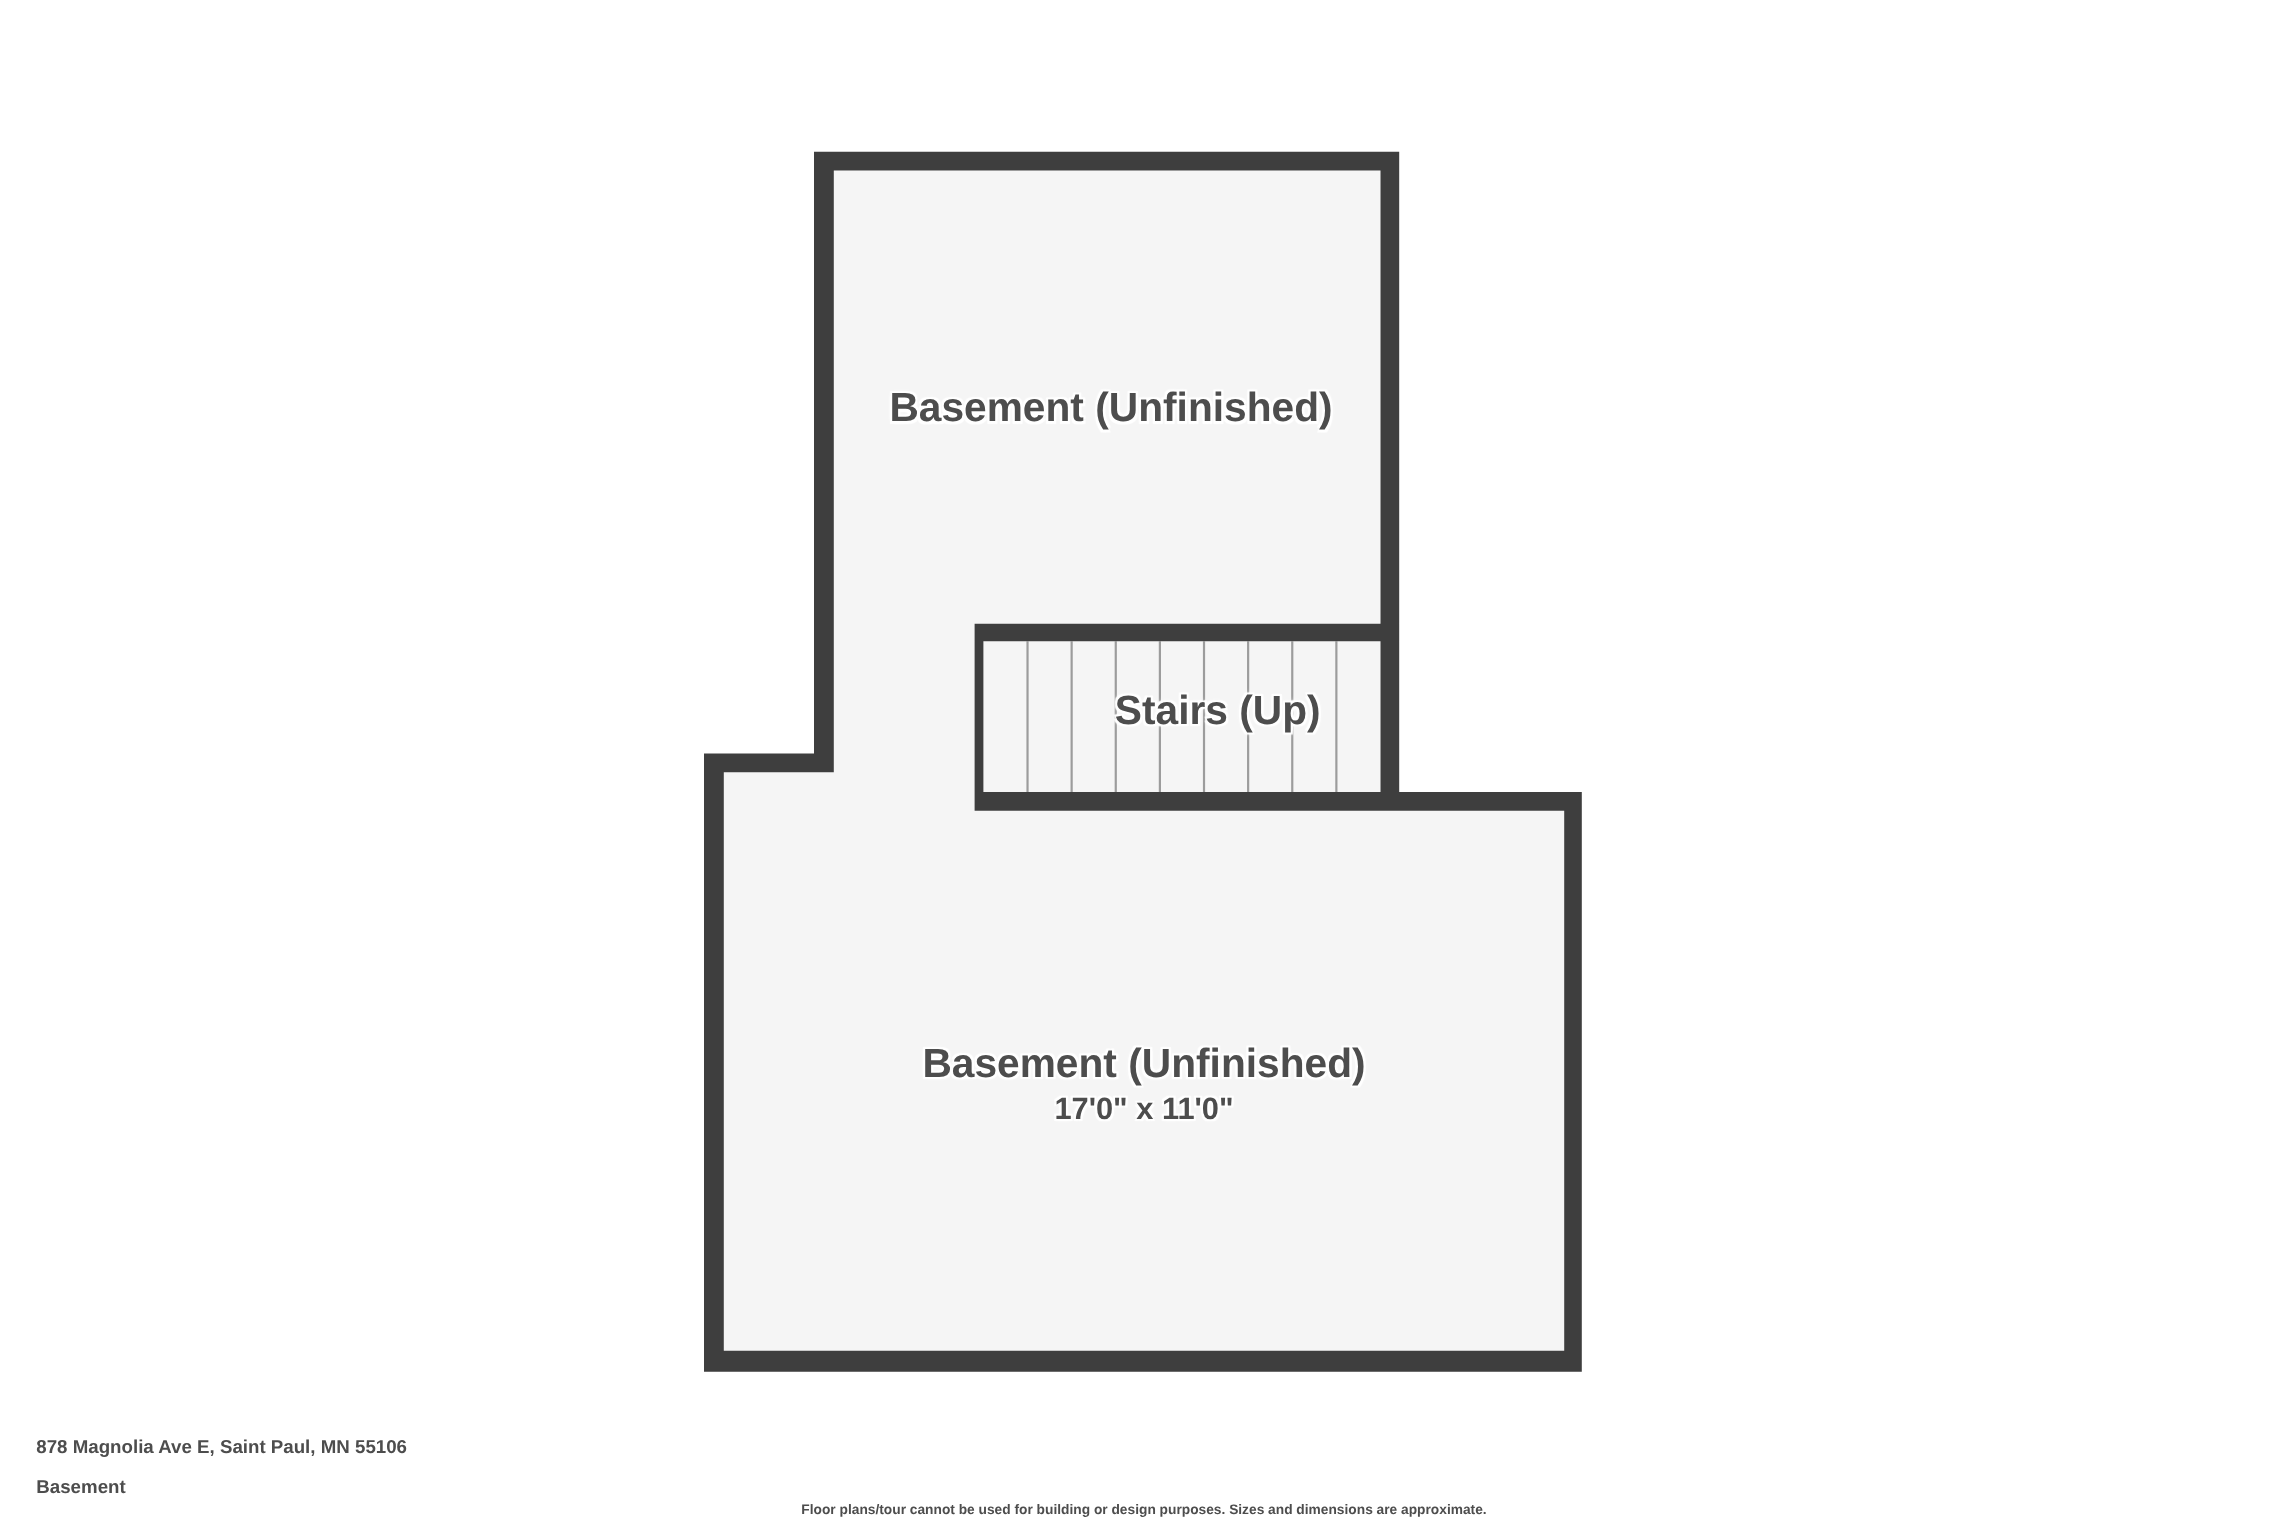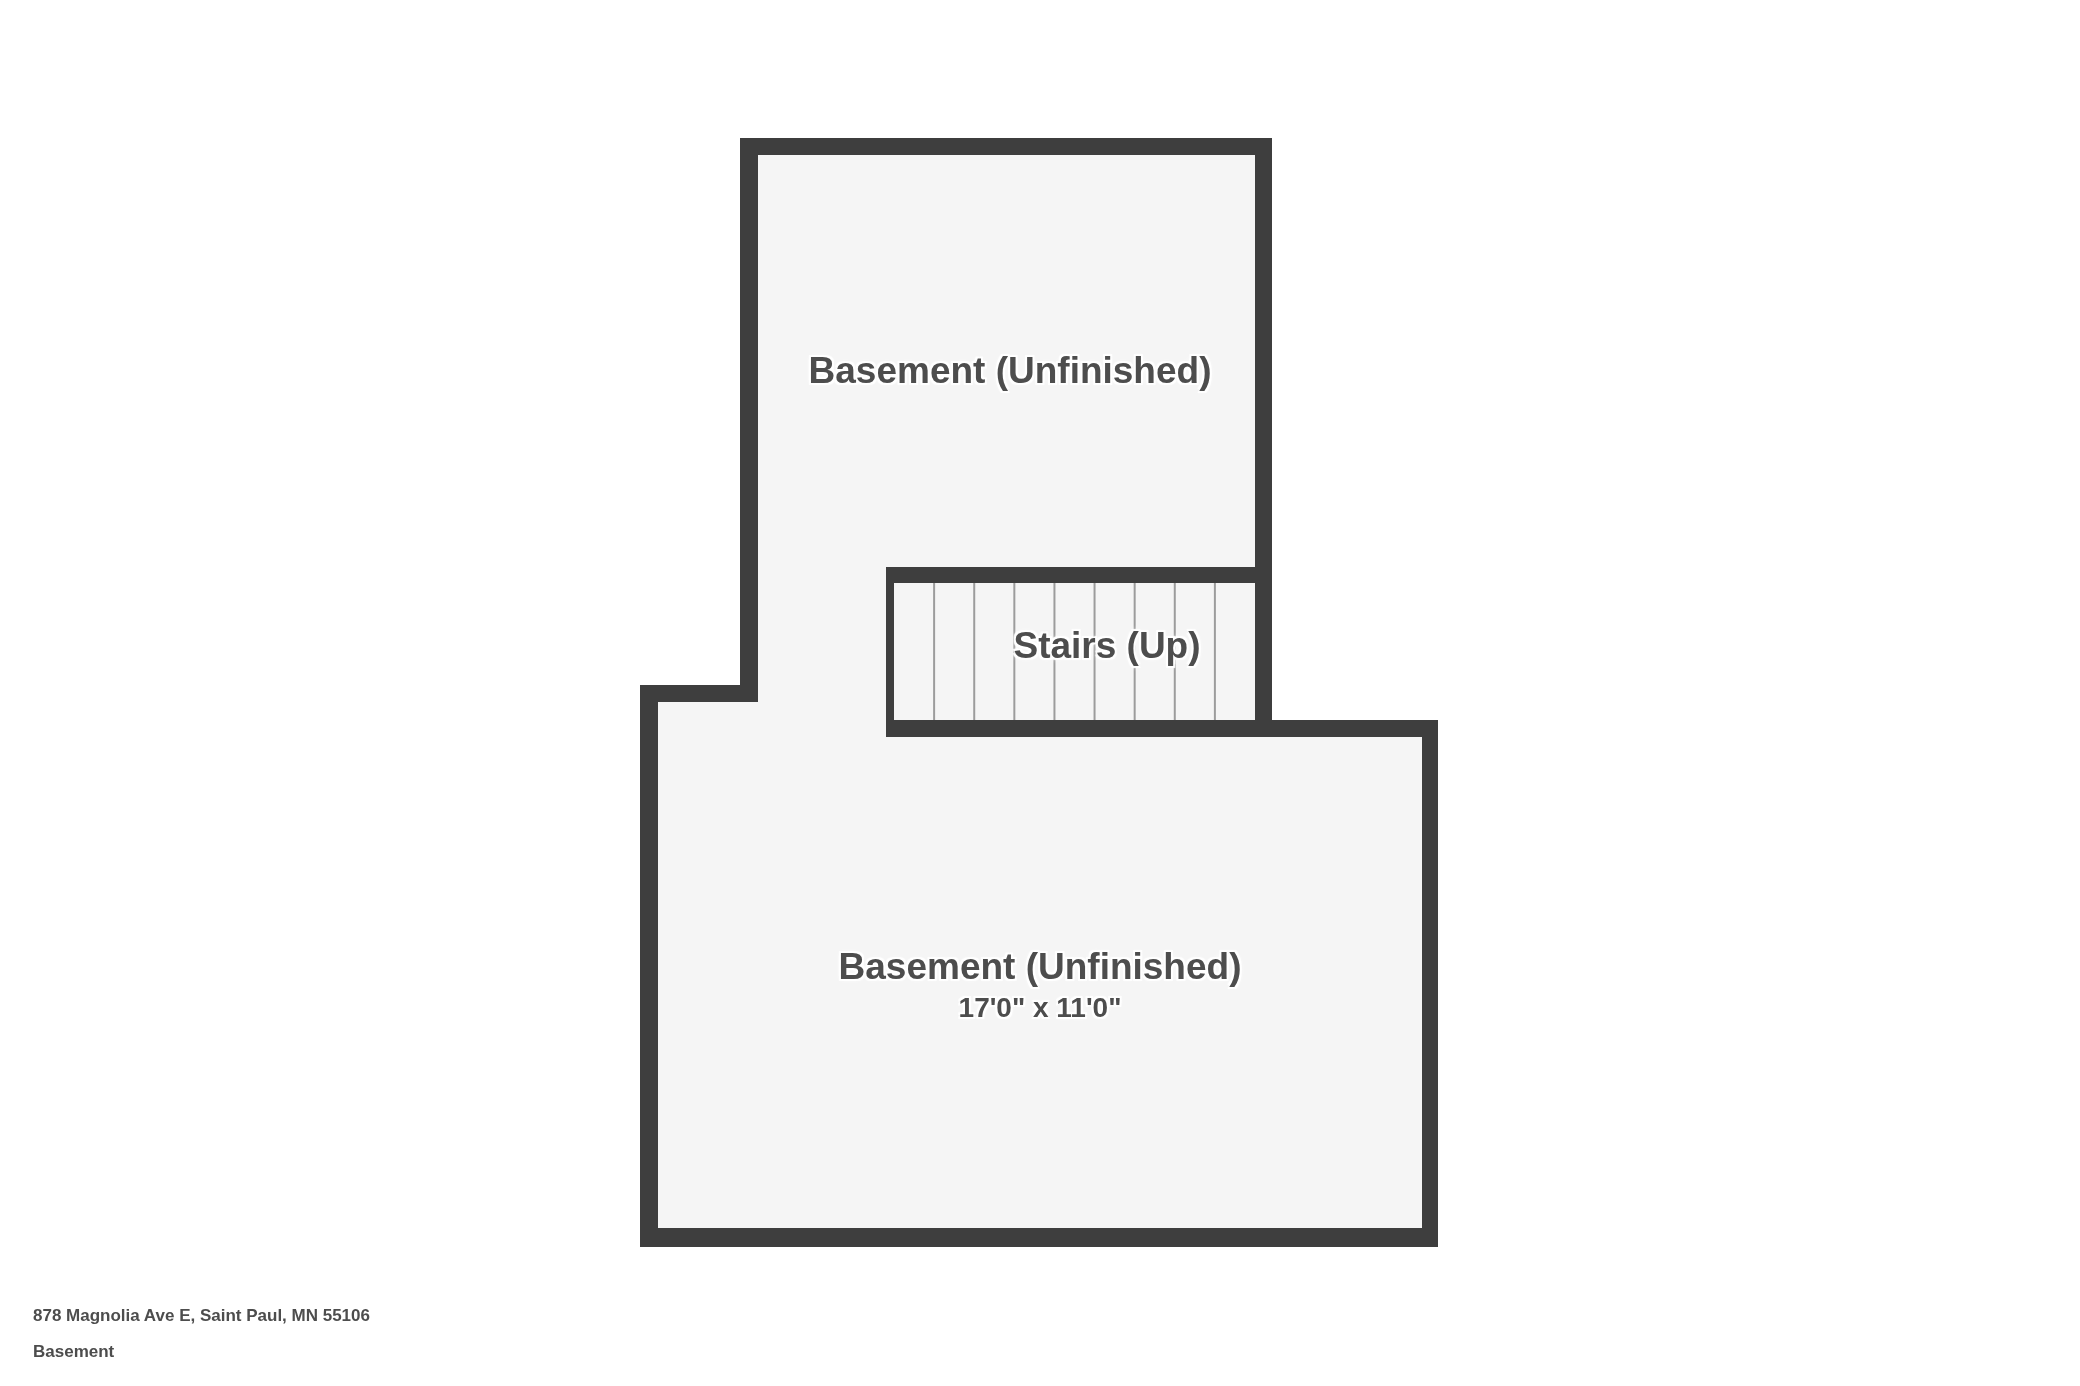--- a/index.html
+++ b/index.html
@@ -86,14 +86,15 @@
   <div class="room-label" style="left:1080px;top:646px;margin-left:27px;">Stairs (Up)</div>
 
   <div class="room-label" style="left:1040px;top:967px;">Basement (Unfinished)</div>
 
   <div class="room-dims" style="left:1040px;top:1008px;">17'0" x 11'0"</div>
 
   <div class="address">878 Magnolia Ave E, Saint Paul, MN 55106</div>
 
   <div class="floorname">Basement</div>
 
+  <div class="disclaimer">Floor plans/tour cannot be used for building or design purposes. Sizes and dimensions are approximate.</div>
 
 </div>
 
 </body></html>

